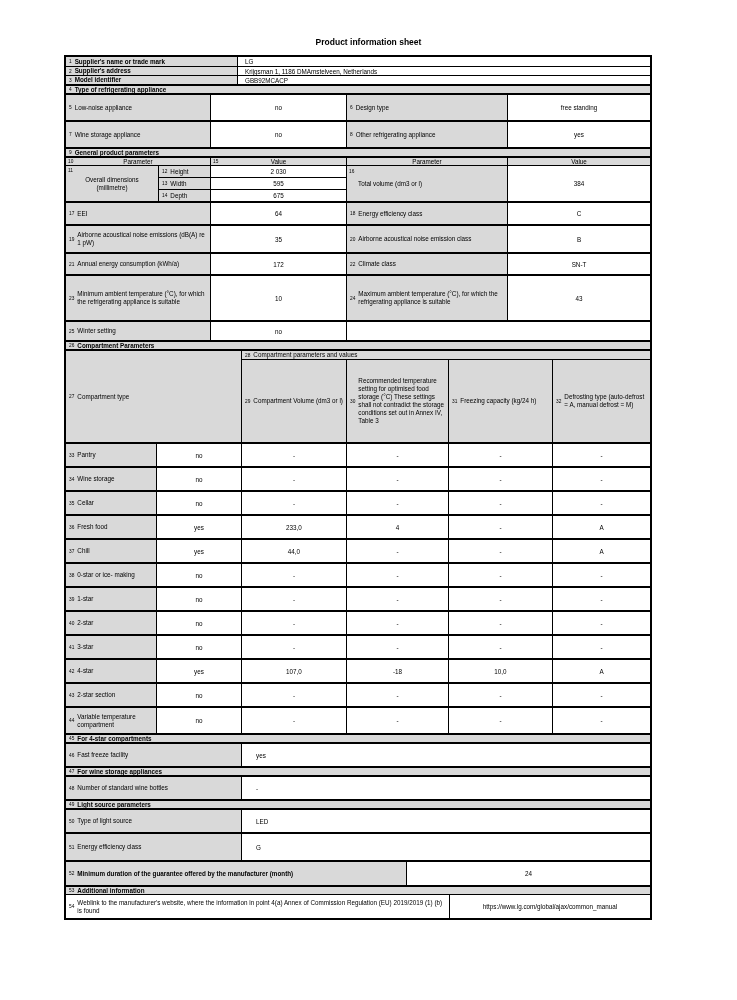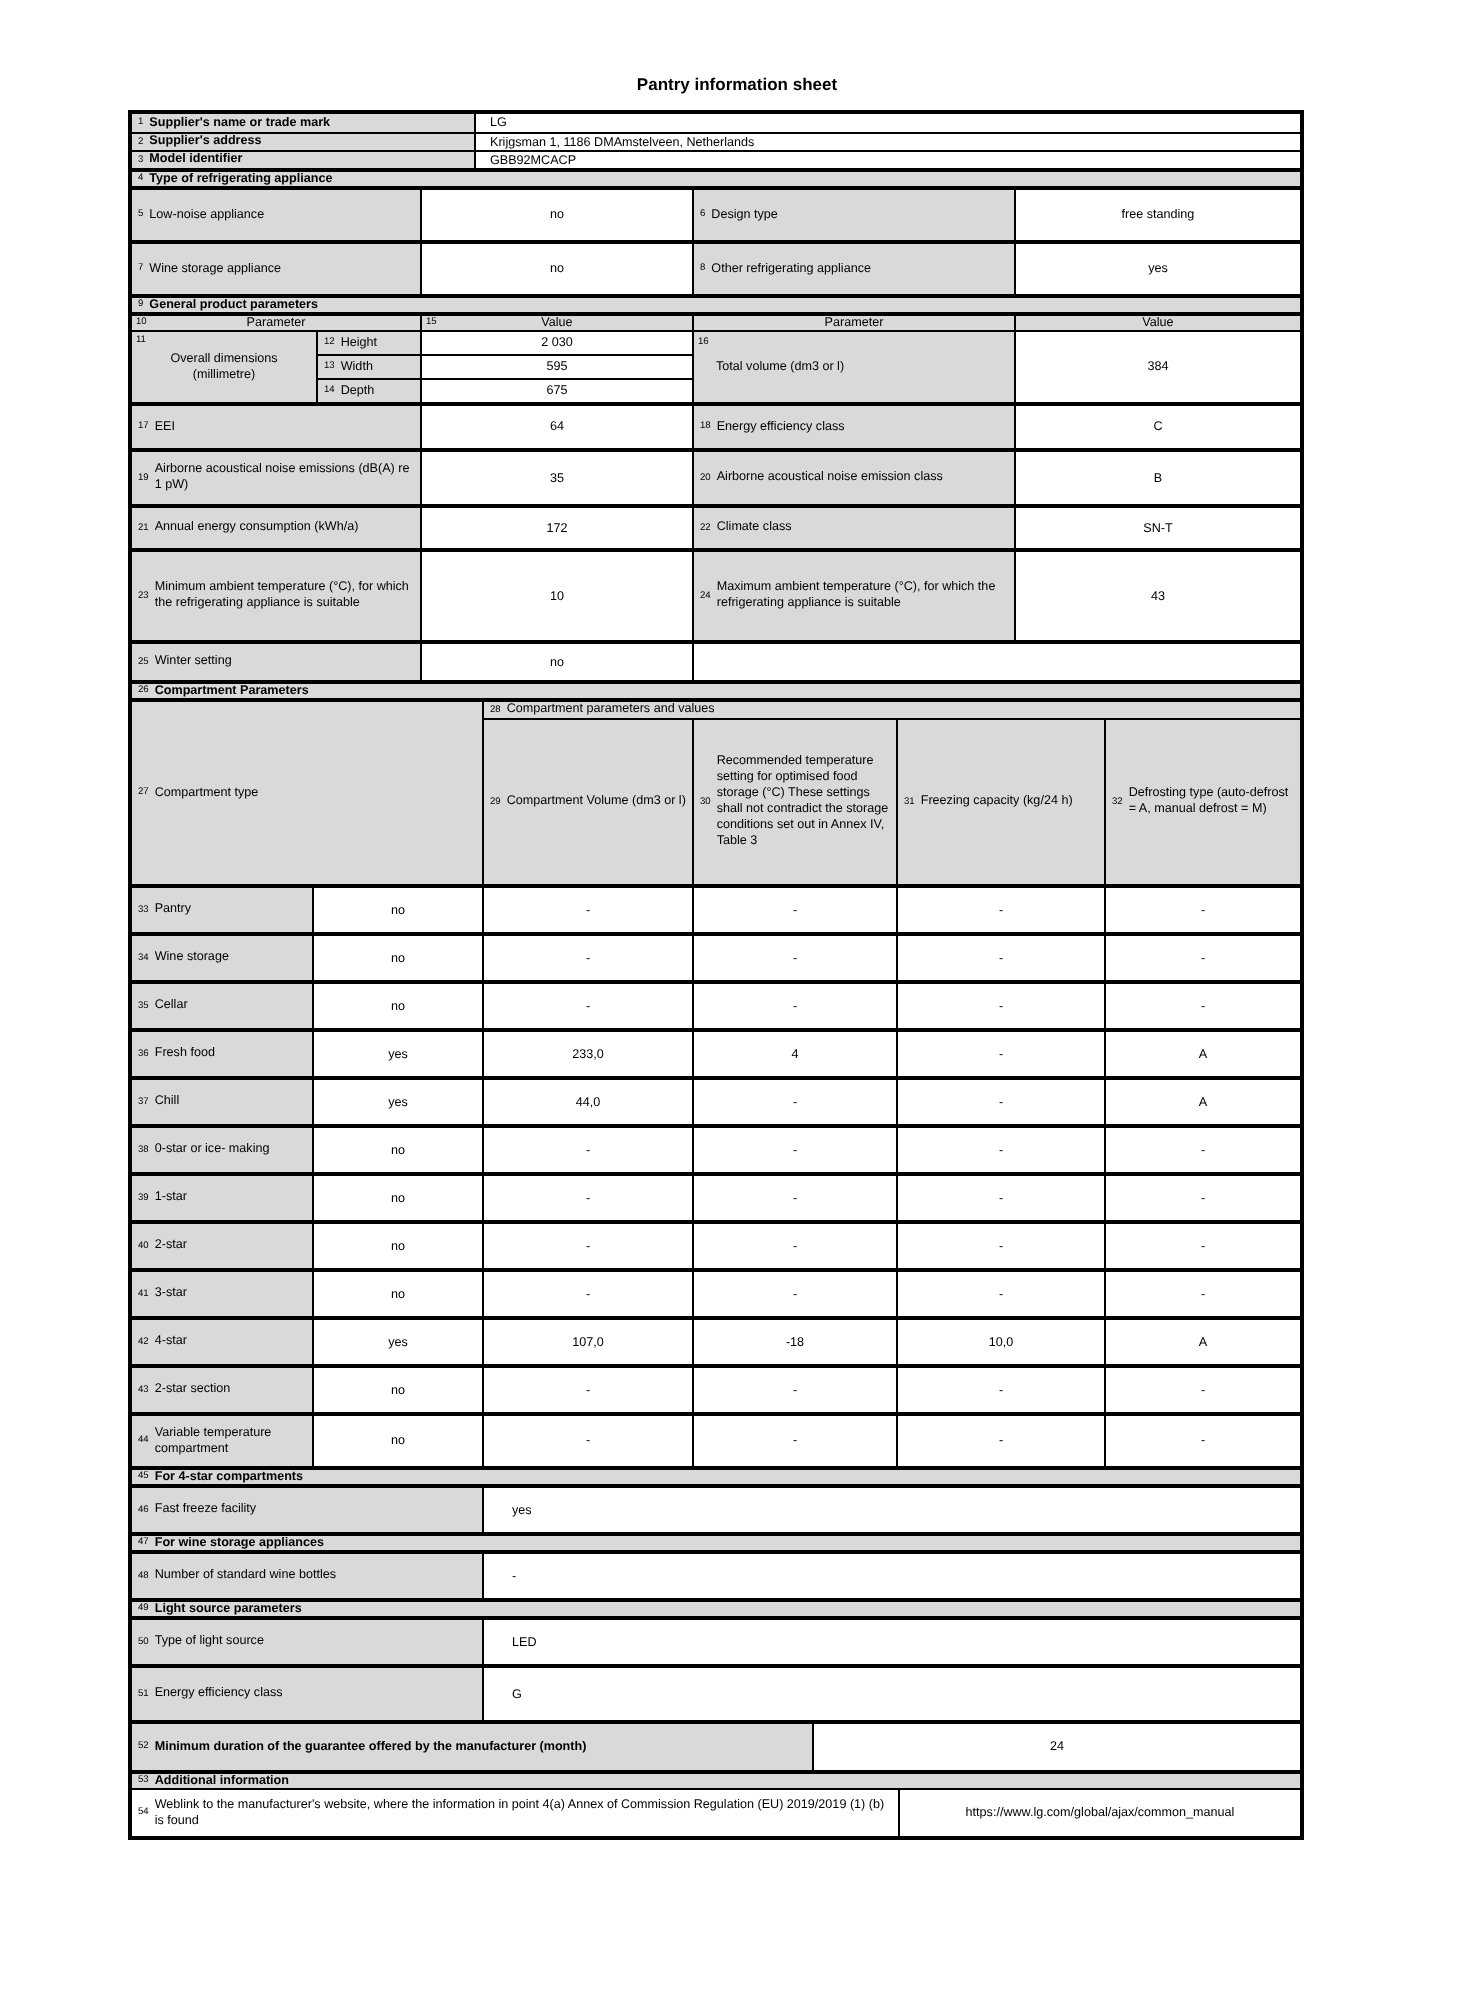--- a/index.html
+++ b/index.html
@@ -27,21 +27,21 @@
   .subcol { display:flex; flex-direction:column; border-right:1px solid #000; }
   .subcell { display:flex; align-items:center; padding:0 3px; border-top:1px solid #000; flex:1; }
   .subcell.first { border-top:none; }
   .hdrblock { display:flex; flex-direction:column; flex:1; }
   .striprow { display:flex; align-items:center; height:9px; border-bottom:1px solid #000;
               padding:0 3px; }
 </style>
 </head>
 <body>
 
-<div class="title">Pantry information sheet</div>
+<div class="title">Product information sheet</div>
 
 <div class="sheet">
 
   <div class="row first" style="height:9px">
     <div class="cell gray bold" style="width:172px">
       <span class="num">1</span>
       <span class="lbl">Supplier's name or trade mark</span>
     </div>
     <div class="cell val vleft last" style="flex:1">
       <span>LG</span>

